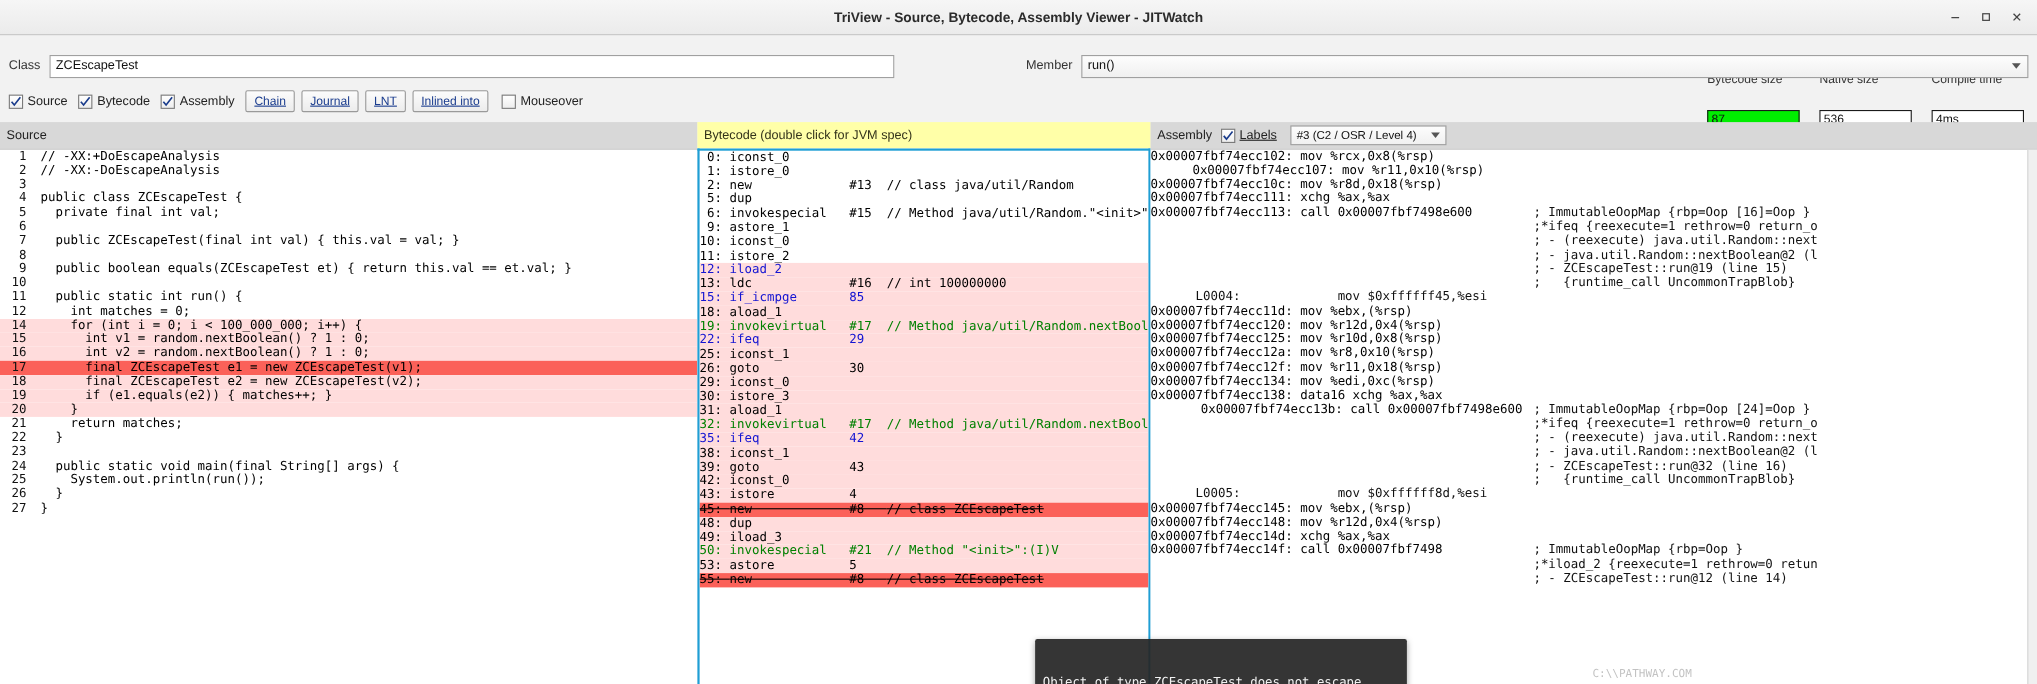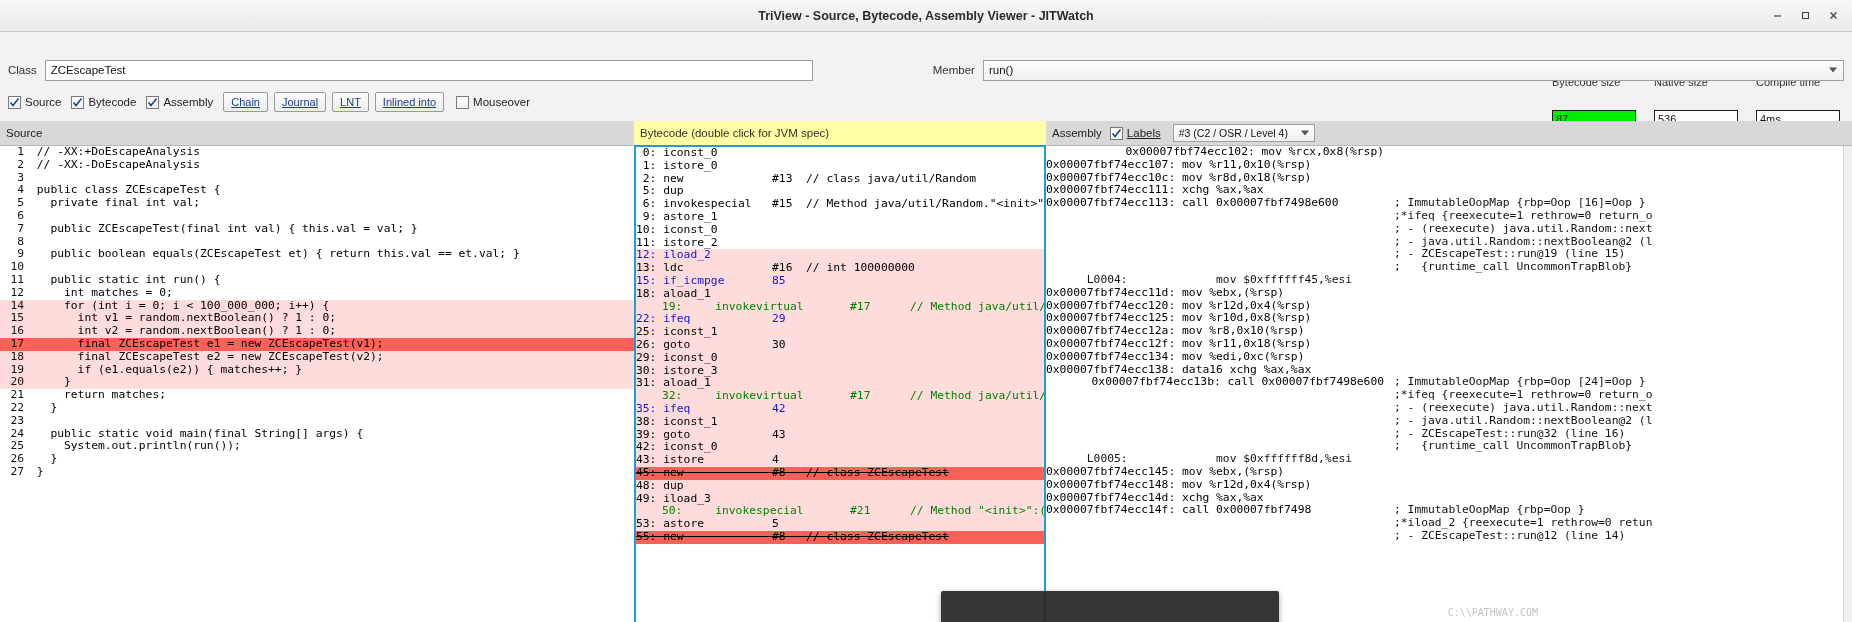--- a/index.html
+++ b/index.html
@@ -44,21 +44,21 @@
   }
   .win-btn svg { display: block; }
 
   
   .toolbar {
     background: #f2f2f2;
     padding: 0 8px;
   }
   .row1 {
     display: flex; align-items: center;
-    height: 28px; margin-top: 24px;
+    height: 28px; margin-top: 14px;
   }
   .lbl {
     font-size: 11.5px; color: #333;
     margin-right: 8px; white-space: nowrap;
   }
   .text-input {
     height: 21px;
     border: 1px solid #a0a0a0;
     background: #fff;
     font-size: 11.5px; color: #111;
@@ -204,21 +204,21 @@
   .ln {
     width: 30px; min-width: 30px;
     text-align: right;
     padding-right: 6px;
     color: #111;
   }
 
   .hl-soft { background: #ffdcdc; }
   .hl-strong { background: #fb6159; }
   .bc-blue { color: #1414d2; }
-  .bc-green { color: #008000; padding-left: 26px; }
+  .bc-green { color: #008000; }
   .strike { text-decoration: line-through; }
 
   .asm-line { display: flex; white-space: pre; height: 12.8px; }
   .asm-cmt  { color: #111; }
   .asm-col-cmt { padding-left: 10px; }
   .asm-label { color: #111; }
 
   
   .tooltip {
     position: absolute;
@@ -428,22 +428,22 @@
           </span>
           <span style="text-decoration:underline;">Labels</span>
         </span>
         <span class="asm-combo">
           <span>#3  (C2 / OSR / Level 4)</span>
           <span class="caret"></span>
         </span>
       </div>
       <div class="code-area" id="assembly-lines">
         <div class="vscroll"></div>
-      <div class="asm-line"><span style="display: inline-block; width: 338px; text-align: right;">0x00007fbf74ecc102: mov %rcx,0x8(%rsp)</span><span class="asm-cmt asm-col-cmt"></span></div>
-          <div class="asm-line"><span style="display: inline-block; width: 338px;">0x00007fbf74ecc107: mov %r11,0x10(%rsp)</span><span class="asm-cmt asm-col-cmt"></span></div>
+      <div class="asm-line"><span style="display: inline-block; width: 338px;">0x00007fbf74ecc102: mov %rcx,0x8(%rsp)</span><span class="asm-cmt asm-col-cmt"></span></div>
+          <div class="asm-line"><span style="display: inline-block; width: 338px; margin-left: 38px;">0x00007fbf74ecc107: mov %r11,0x10(%rsp)</span><span class="asm-cmt asm-col-cmt"></span></div>
           <div class="asm-line"><span style="display: inline-block; width: 338px;">0x00007fbf74ecc10c: mov %r8d,0x18(%rsp)</span><span class="asm-cmt asm-col-cmt"></span></div>
           <div class="asm-line"><span style="display: inline-block; width: 338px;">0x00007fbf74ecc111: xchg %ax,%ax</span><span class="asm-cmt asm-col-cmt"></span></div>
           <div class="asm-line"><span style="display: inline-block; width: 338px;">0x00007fbf74ecc113: call 0x00007fbf7498e600</span><span class="asm-cmt asm-col-cmt">; ImmutableOopMap {rbp=Oop [16]=Oop }</span></div>
           <div class="asm-line"><span style="display: inline-block; width: 338px;"></span><span class="asm-cmt asm-col-cmt">;*ifeq {reexecute=1 rethrow=0 return_o</span></div>
           <div class="asm-line"><span style="display: inline-block; width: 338px;"></span><span class="asm-cmt asm-col-cmt">; - (reexecute) java.util.Random::next</span></div>
           <div class="asm-line"><span style="display: inline-block; width: 338px;"></span><span class="asm-cmt asm-col-cmt">; - java.util.Random::nextBoolean@2 (l</span></div>
           <div class="asm-line"><span style="display: inline-block; width: 338px;"></span><span class="asm-cmt asm-col-cmt">; - ZCEscapeTest::run@19 (line 15)</span></div>
           <div class="asm-line"><span style="display: inline-block; width: 338px;"></span><span class="asm-cmt asm-col-cmt">;   {runtime_call UncommonTrapBlob}</span></div>
           <div class="asm-line"><span class="asm-label">      L0004:             mov $0xffffff45,%esi</span></div>
           <div class="asm-line"><span style="display: inline-block; width: 338px;">0x00007fbf74ecc11d: mov %ebx,(%rsp)</span><span class="asm-cmt asm-col-cmt"></span></div>

